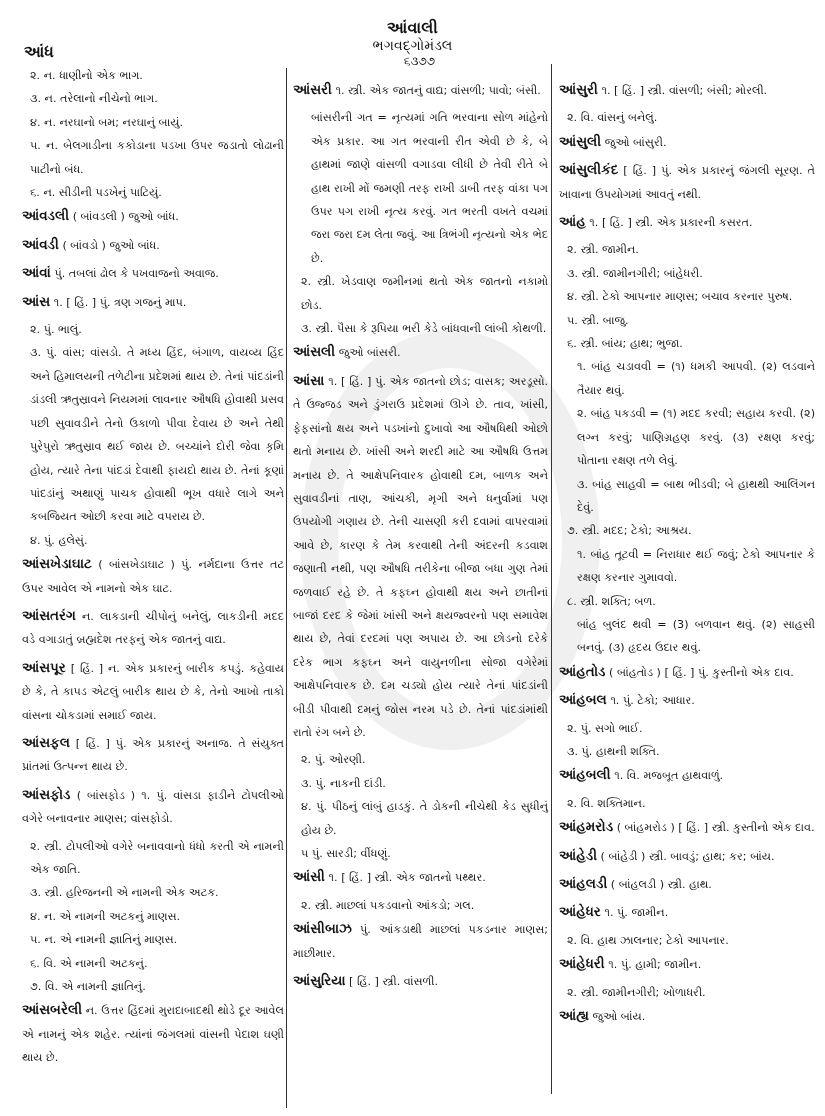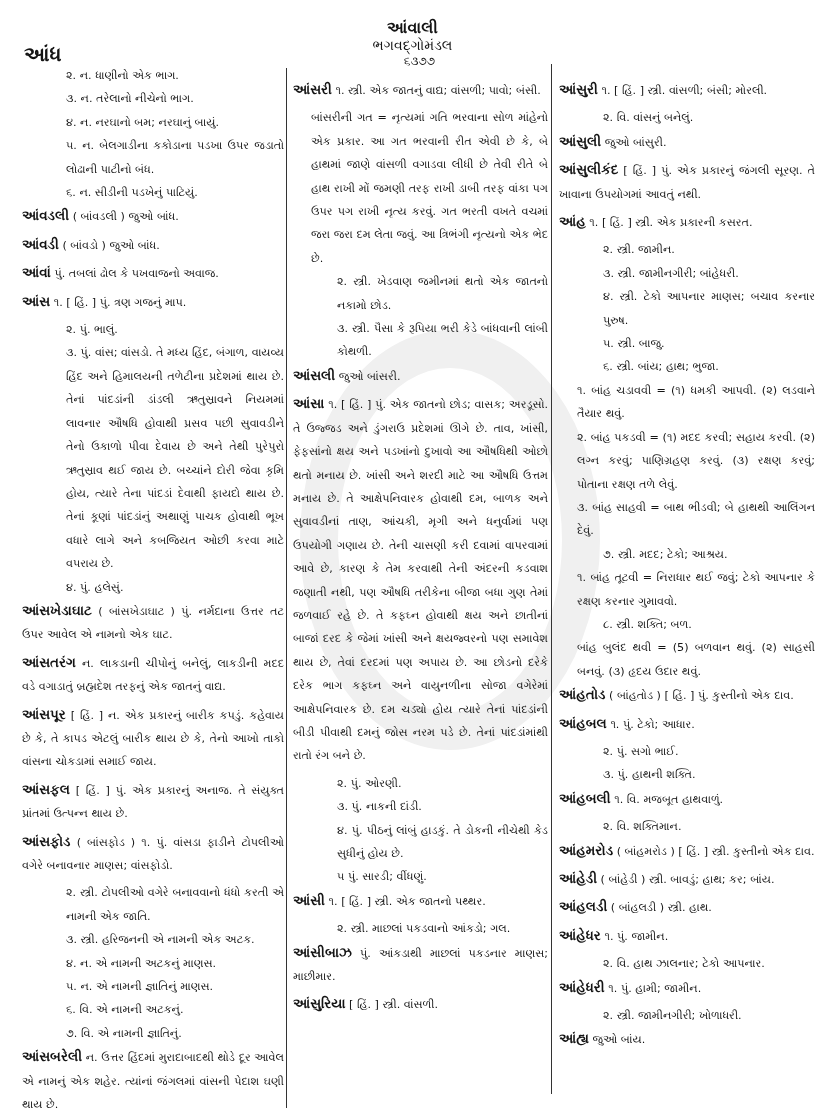--- a/index.html
+++ b/index.html
@@ -14,33 +14,33 @@
   .page { position:relative; z-index:1; }
   .header {
     position:absolute; top:18px; left:24px; right:24px; height:22px;
     display:flex; justify-content:space-between; align-items:center;
     font-size:15px;
     flex-direction:column;
   }
   .header .guide { font-weight:bold; font-size:16px; }
   .header .title { font-size:14px; }
   .header .pageno { font-size:12px;margin-left:14px; }
-  .guide2 { position:absolute; top:42px; left:24px; font-weight:bold; font-size:20px; }
+  .guide2 { position:absolute; top:42px; left:24px; font-weight:bold; font-size:16px; }
 
   .col { position:absolute; top:64px; font-size:11.2px; line-height:23.4px; }
   .col1 { left:22px; width:262px; }
   .col2 { left:293px; width:255px; top:78px; }
   .col3 { left:559px; width:256px; top:78px; }
   .rule { position:absolute; width:1px; background:#333; }
   .rule1 { left:286px; top:68px; height:1040px; }
   .rule2 { left:551px; top:64px; height:1030px; }
 
   .entry { margin:0 0 4px 0; text-align:justify; }
   .hw { font-weight:bold; font-size:13.5px;margin-top:37px; }
-  .sub { padding-left:8px; text-align:justify;margin-left:36px; }
+  .sub { padding-left:8px; text-align:justify; }
   .sub2 { padding-left:18px; text-align:justify; }
 </style>
 </head>
 <body>
 
 <div class="watermark"></div>
 
 <div class="page">
   <div class="header">
     <span class="guide">આંવાલી</span>
@@ -104,21 +104,21 @@
       <div class="sub">૩. સ્ત્રી. જામીનગીરી; બાંહેધરી.</div>
       <div class="sub">૪. સ્ત્રી. ટેકો આપનાર માણસ; બચાવ કરનાર પુરુષ.</div>
       <div class="sub">૫. સ્ત્રી. બાજુ.</div>
       <div class="sub">૬. સ્ત્રી. બાંય; હાથ; ભુજા.</div>
       <div class="sub2">૧. બાંહ ચડાવવી = (૧) ધમકી આપવી. (૨) લડવાને તૈયાર થવું.</div>
       <div class="sub2">૨. બાંહ પકડવી = (૧) મદદ કરવી; સહાય કરવી. (૨) લગ્ન કરવું; પાણિગ્રહણ કરવું. (૩) રક્ષણ કરવું; પોતાના રક્ષણ તળે લેવું.</div>
       <div class="sub2">૩. બાંહ સાહવી = બાથ ભીડવી; બે હાથથી આલિંગન દેવું.</div>
       <div class="sub">૭. સ્ત્રી. મદદ; ટેકો; આશ્રય.</div>
       <div class="sub2">૧. બાંહ તૂટવી = નિરાધાર થઈ જવું; ટેકો આપનાર કે રક્ષણ કરનાર ગુમાવવો.</div>
       <div class="sub">૮. સ્ત્રી. શક્તિ; બળ.</div>
-      <div class="sub2">બાંહ બુલંદ થવી = (5) બળવાન થવું. (૨) સાહસી બનવું. (૩) હૃદય ઉદાર થવું.</div>
+      <div class="sub2">બાંહ બુલંદ થવી = (3) બળવાન થવું. (૨) સાહસી બનવું. (૩) હૃદય ઉદાર થવું.</div>
       <div class="entry"><span class="hw">આંહતોડ</span> <span>( બાંહતોડ ) [ હિં. ] પું. કુસ્તીનો એક દાવ.</span></div>
       <div class="entry"><span class="hw">આંહબલ</span> <span>૧. પું. ટેકો; આધાર.</span></div>
       <div class="sub">૨. પું. સગો ભાઈ.</div>
       <div class="sub">૩. પું. હાથની શક્તિ.</div>
       <div class="entry"><span class="hw">આંહબલી</span> <span>૧. વિ. મજબૂત હાથવાળું.</span></div>
       <div class="sub">૨. વિ. શક્તિમાન.</div>
       <div class="entry"><span class="hw">આંહમરોડ</span> <span>( બાંહમરોડ ) [ હિં. ] સ્ત્રી. કુસ્તીનો એક દાવ.</span></div>
       <div class="entry"><span class="hw">આંહેડી</span> <span>( બાંહેડી ) સ્ત્રી. બાવડું; હાથ; કર; બાંય.</span></div>
       <div class="entry"><span class="hw">આંહલડી</span> <span>( બાંહલડી ) સ્ત્રી. હાથ.</span></div>
       <div class="entry"><span class="hw">આંહેધર</span> <span>૧. પું. જામીન.</span></div>

